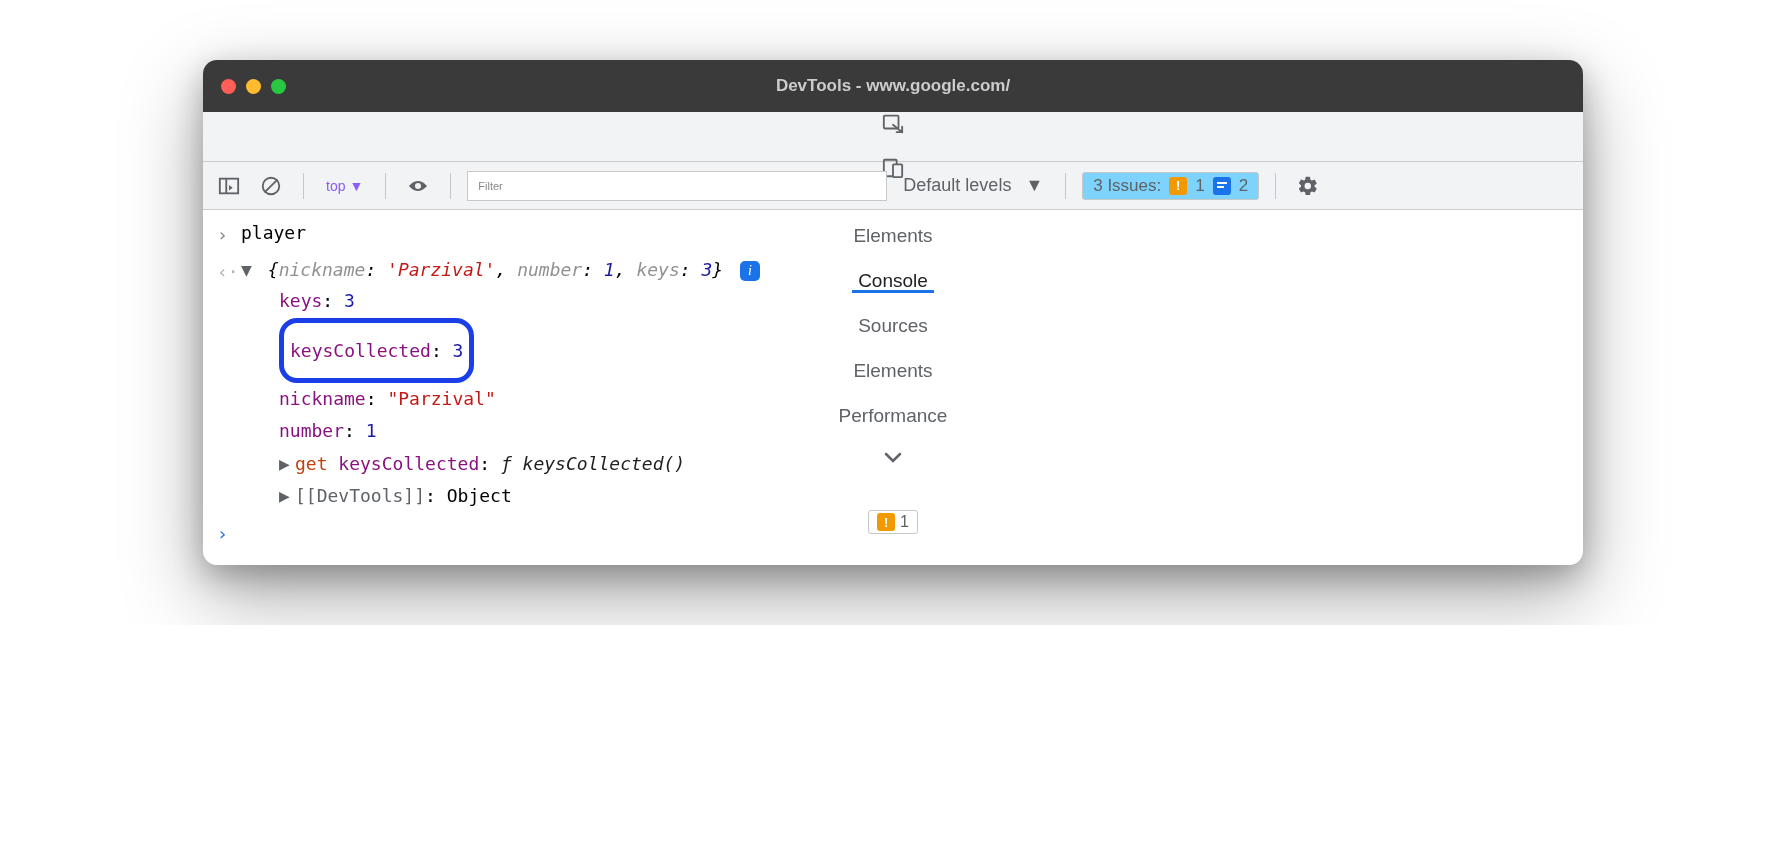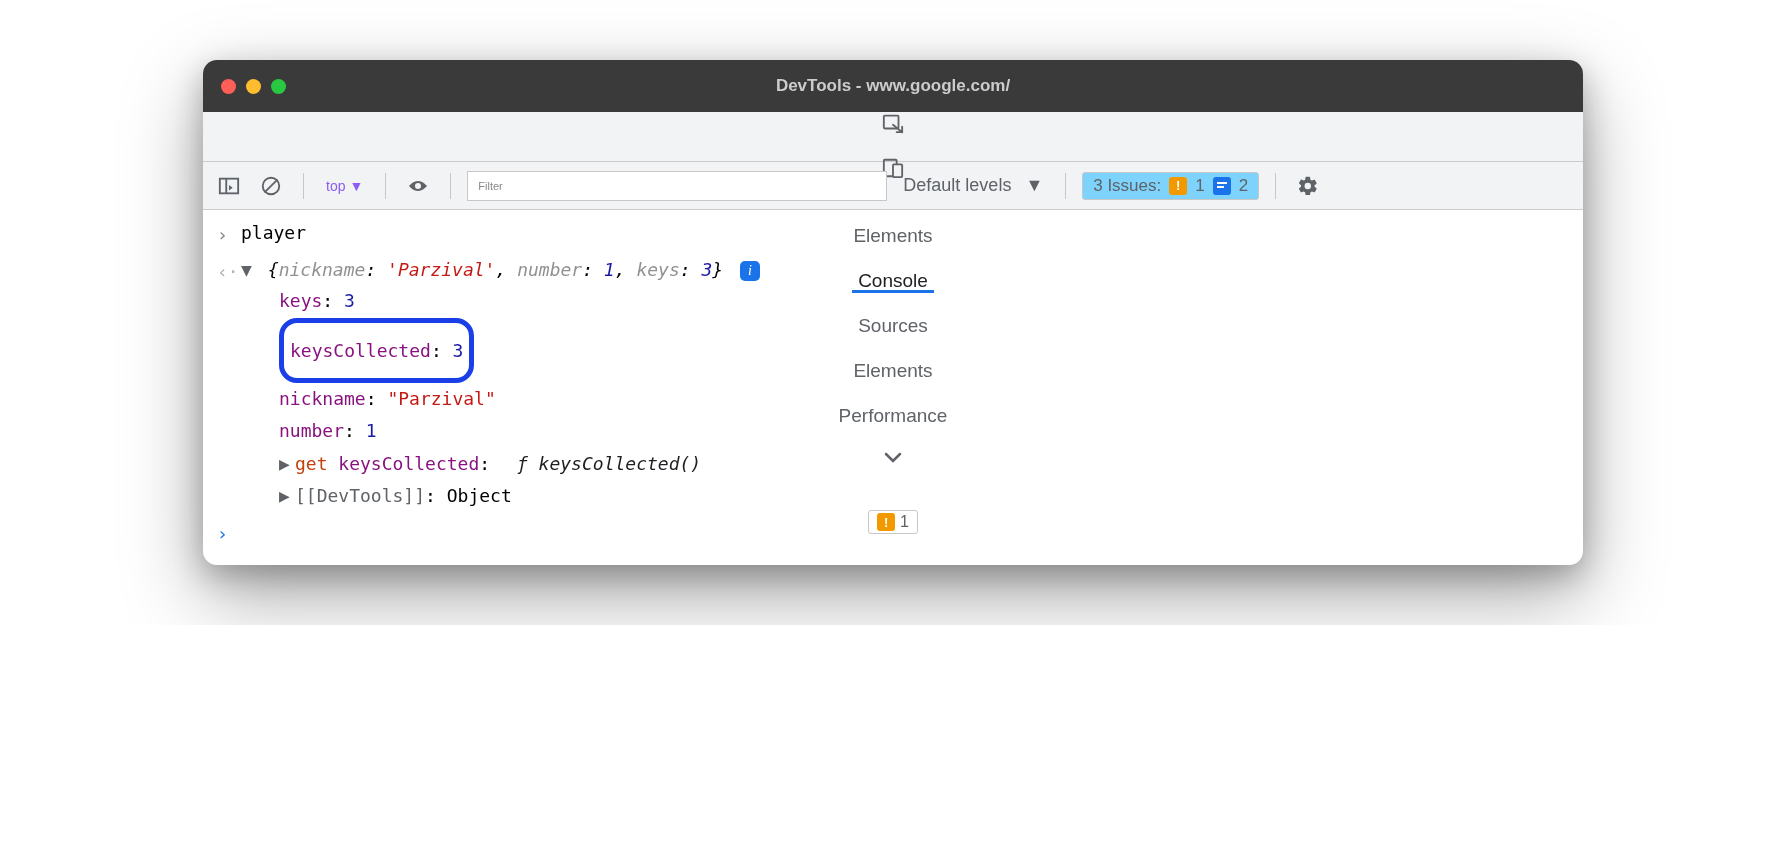--- a/index.html
+++ b/index.html
@@ -201,21 +201,21 @@
     width: 14px;
     cursor: pointer;
     user-select: none;
     color: #5f6368;
     margin-right: 2px;
   }
   .obj-summary .ital { font-style: italic; }
   .k-name { color: #881280; }
   .k-string { color: #c41a16; }
   .k-num { color: #1a1aa6; }
-  .k-func { font-style: italic; color: #202124; margin-left: 16px;}
+  .k-func { font-style: italic; color: #202124;}
   .k-faded { color: #919191; font-style: italic;}
   .k-const { color: #5f6368; }
   .info-pill {
     display:inline-flex; align-items:center; justify-content:center;
     width: 20px; height: 20px;
     border-radius: 5px;
     background: #1a73e8;
     color:#fff;
     font-style: italic;
     font-family: Georgia, serif;

